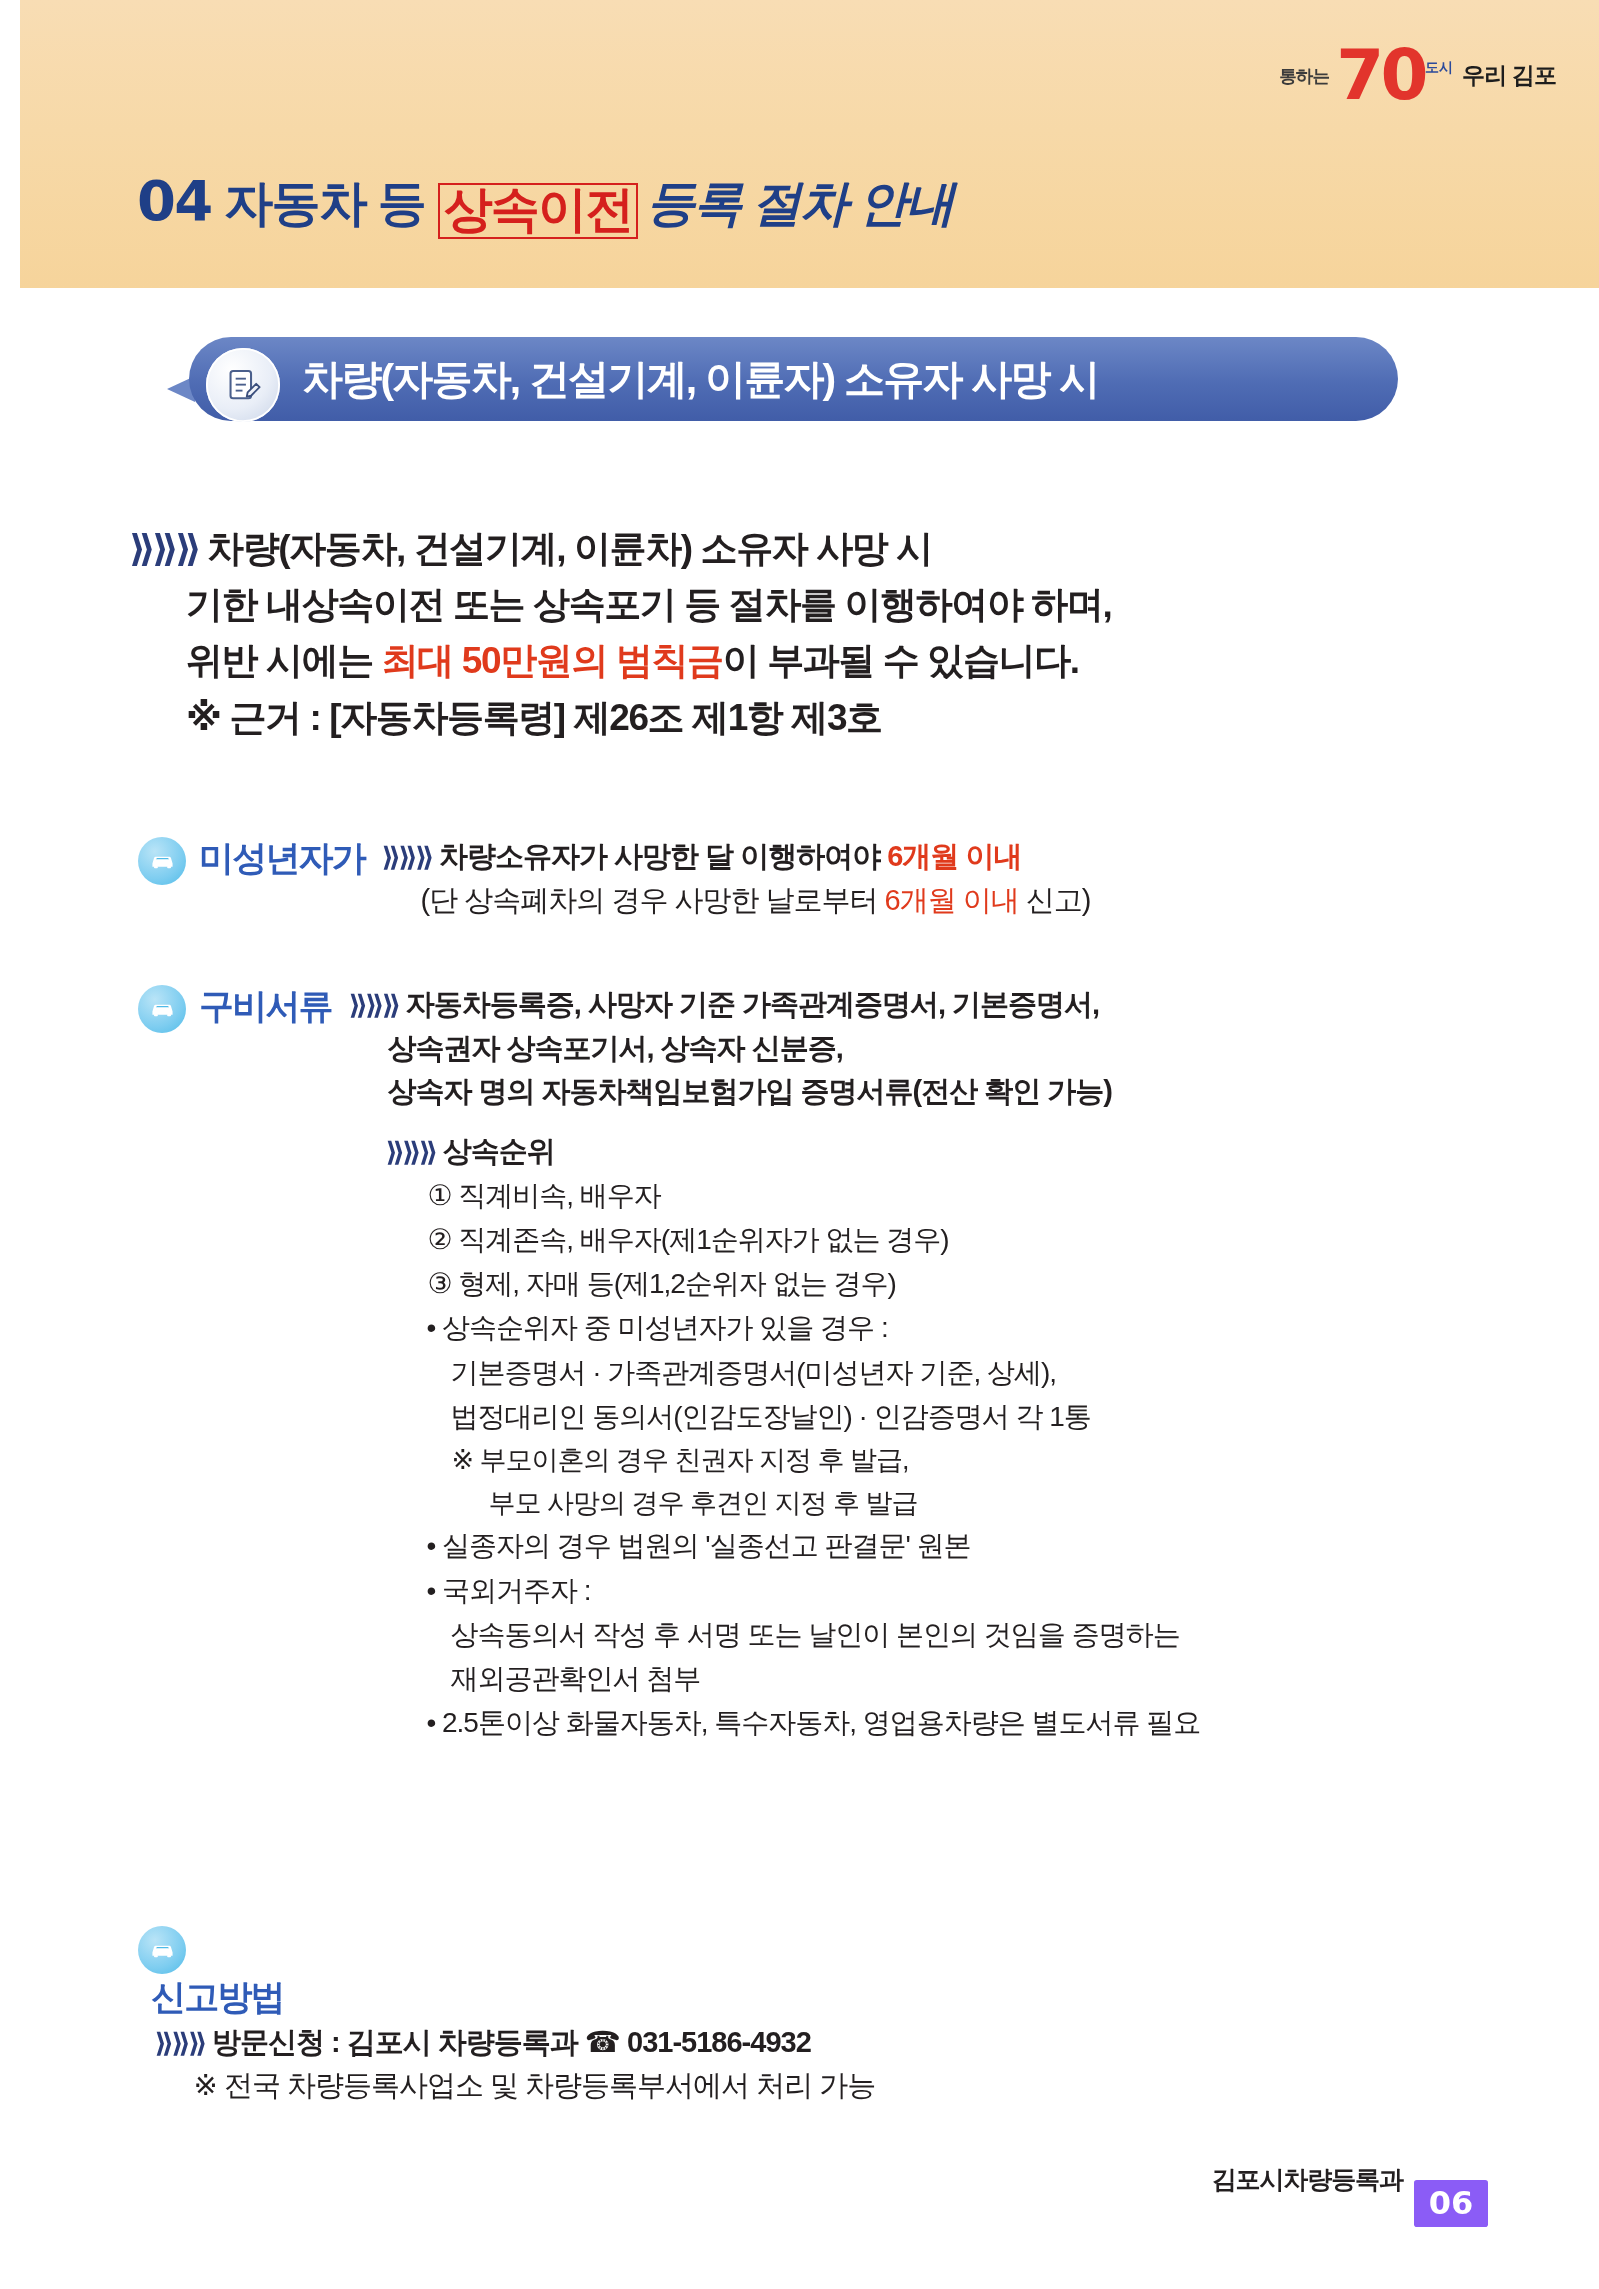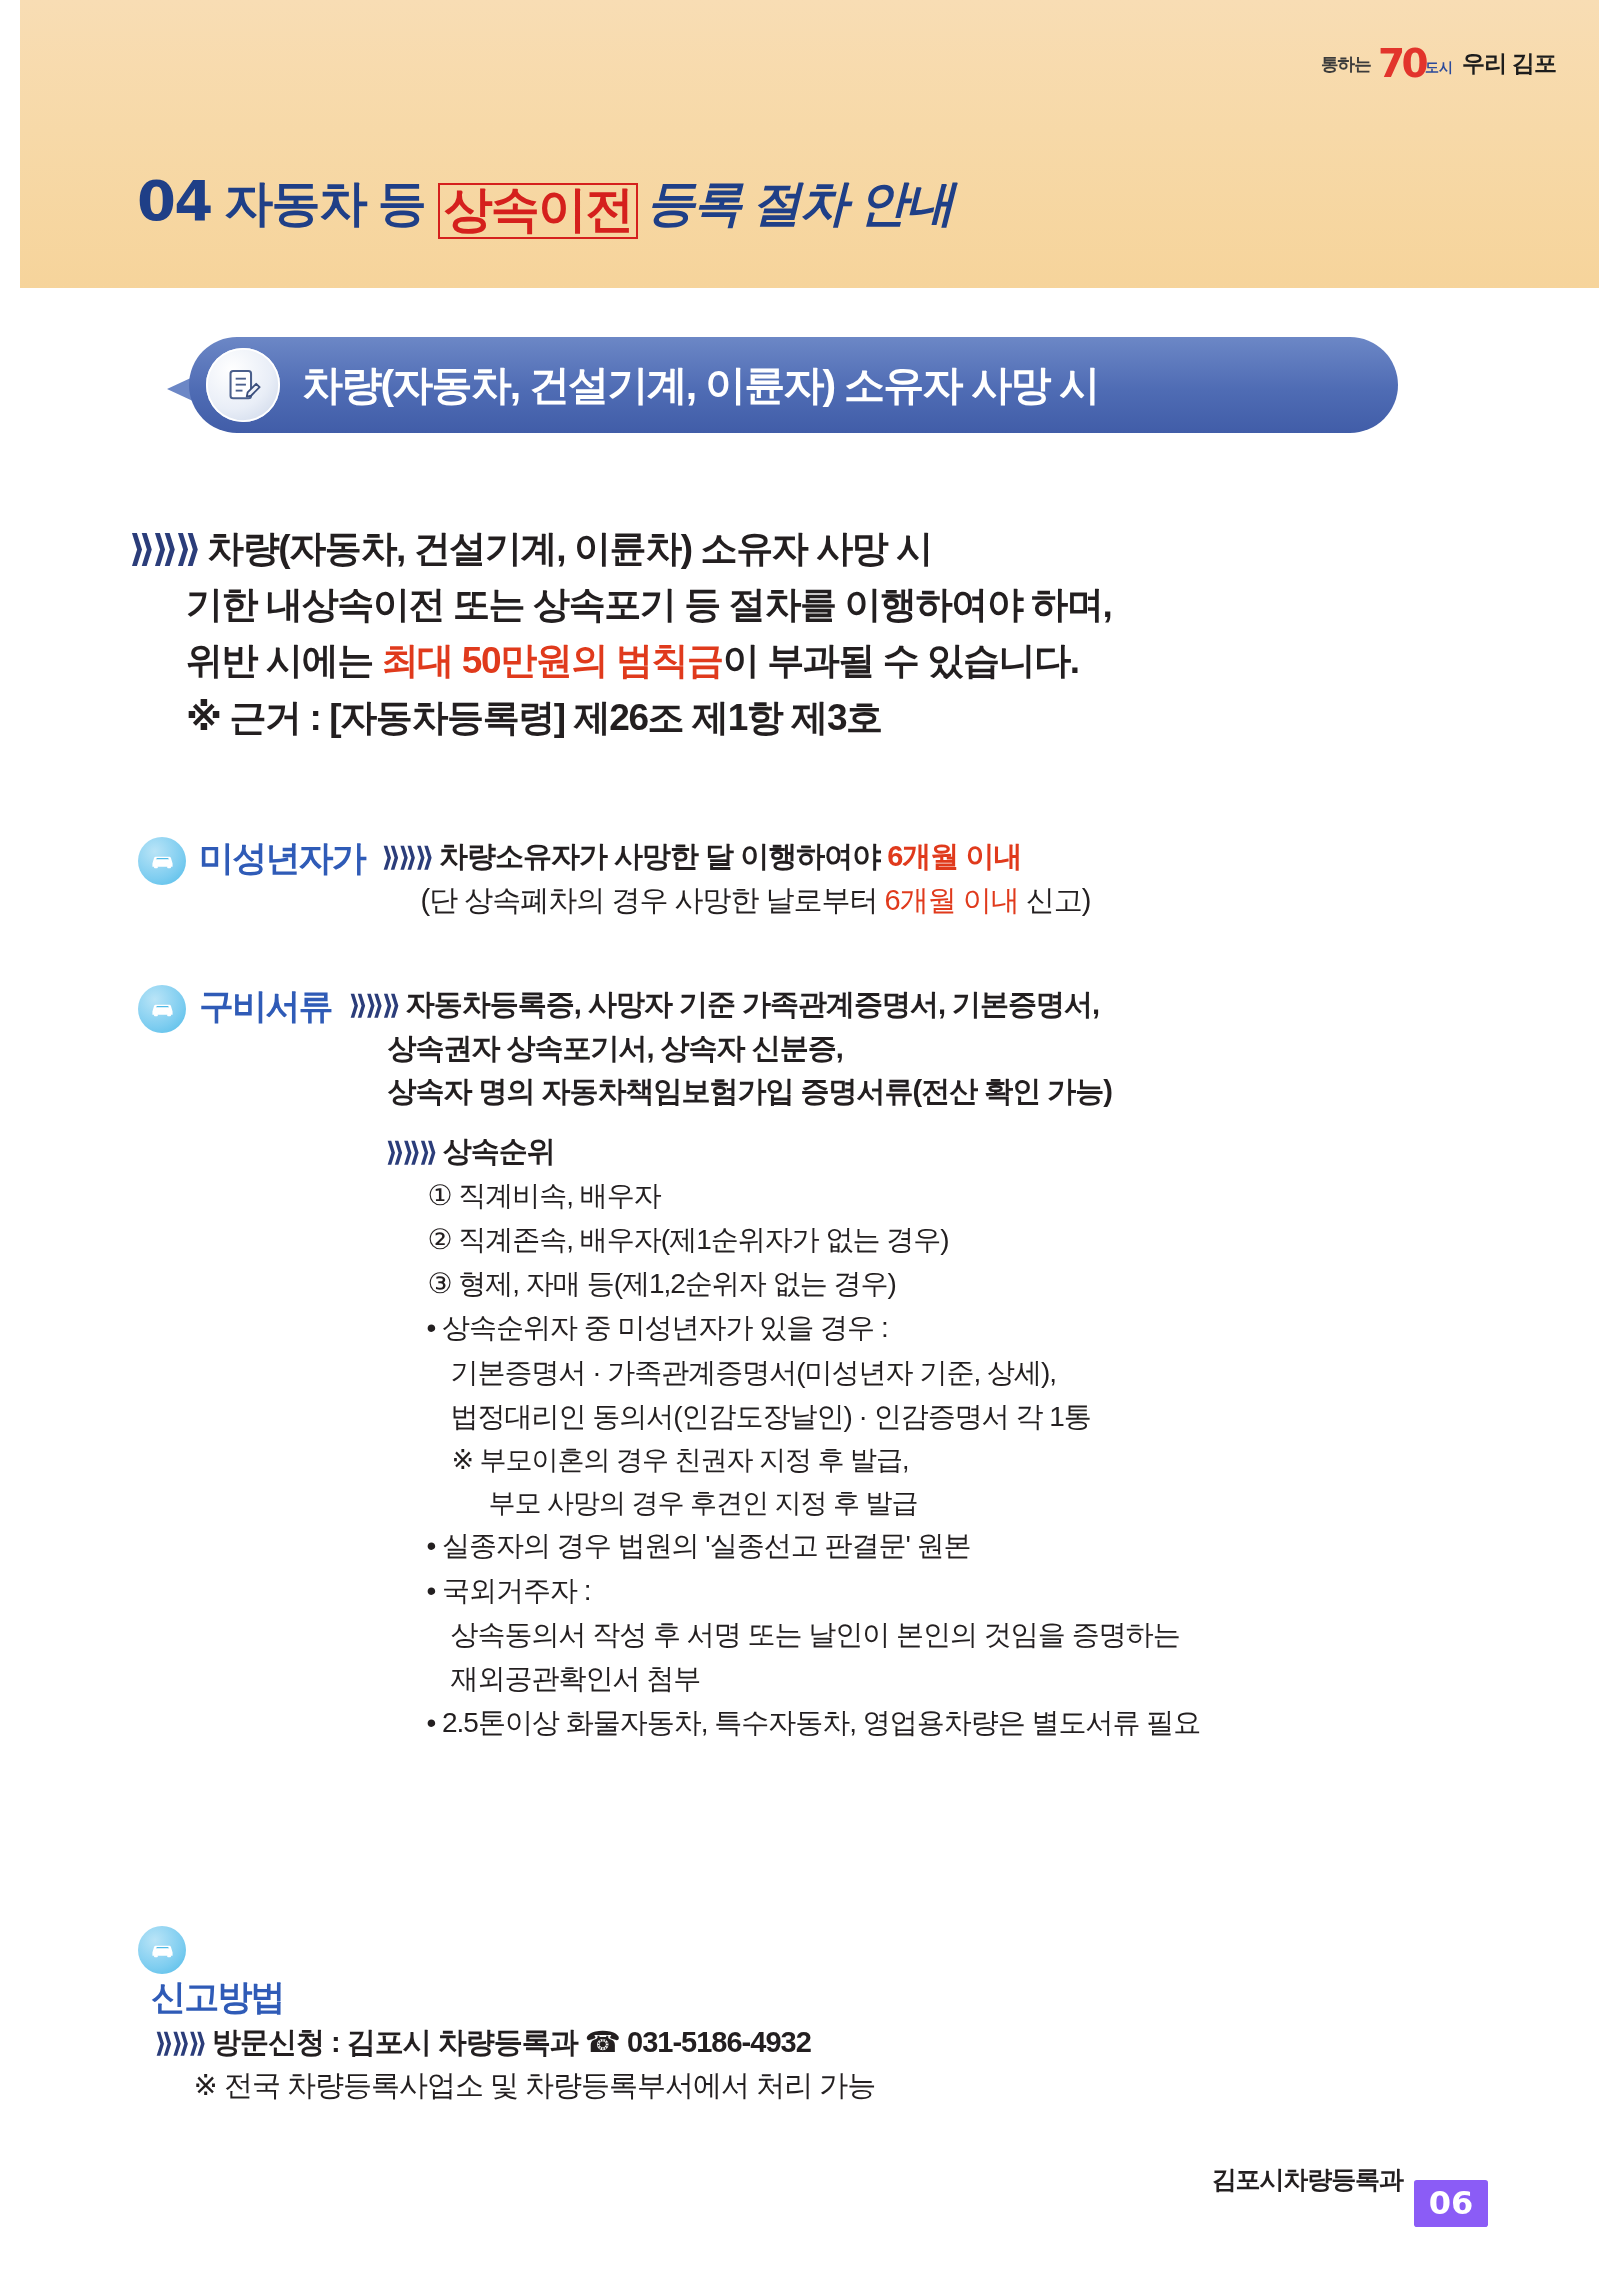--- a/index.html
+++ b/index.html
@@ -40,21 +40,21 @@
     gap: 5.5px;
   }
   .logo-tonghaneun {
     font-size: 17.5px;
     font-weight: bold;
     color: #3b3b3b;
     letter-spacing: -0.9px;
     margin-right: 1.8px;
   }
   .logo-70 {
-    font-size: 39px;
+    font-size: 69px;
     font-weight: 800;
     color: #e2342c;
     letter-spacing: -3.7px;
     line-height: 0.8;
     position: relative;
     font-family: "DejaVu Sans", sans-serif;
   }
   .logo-dosi {
     font-size: 14px;
     font-weight: bold;
@@ -112,21 +112,21 @@
     position: absolute;
     top: 337px;
     left: 189px;
     width: 1209px;
     height: 96px;
   }
   .pill {
     position: absolute;
     left: 0; top: 0;
     width: 1209px;
-    height: 96px;
+    height: 84px;
     border-radius: 48px;
     background: linear-gradient(180deg, #6c87c6 0%, #4f6cb4 55%, #415da8 100%);
     display: flex;
     align-items: center;
   }
   .pill-tail {
     position: absolute;
     left: -22px;
     top: 39px;
     width: 0; height: 0;

